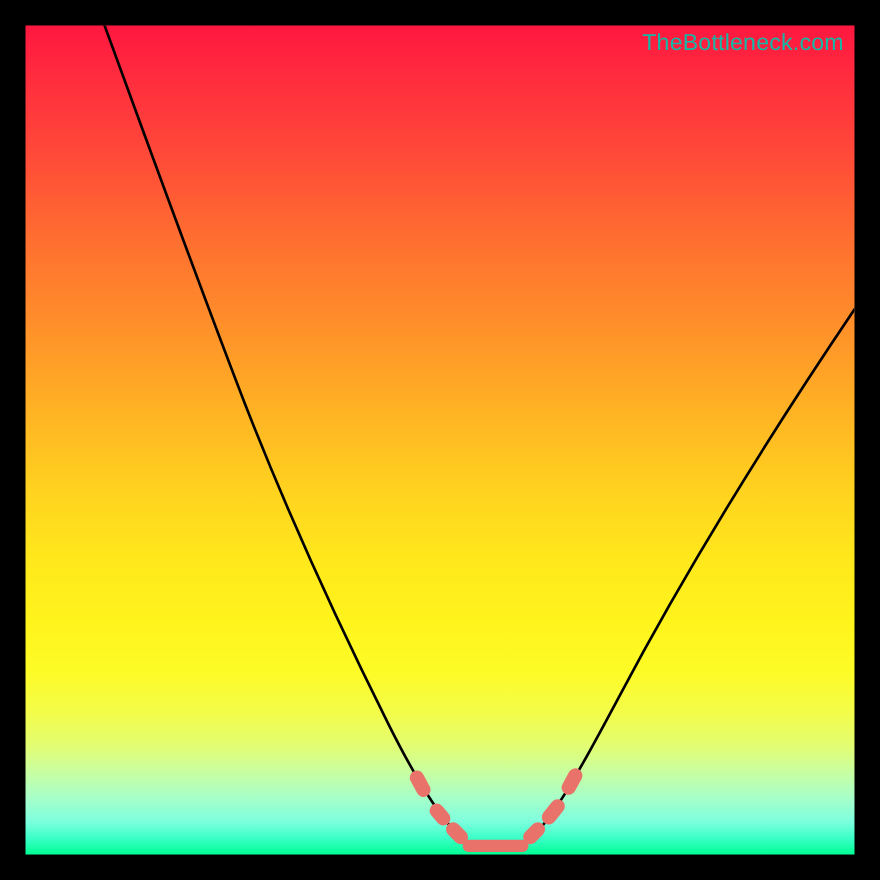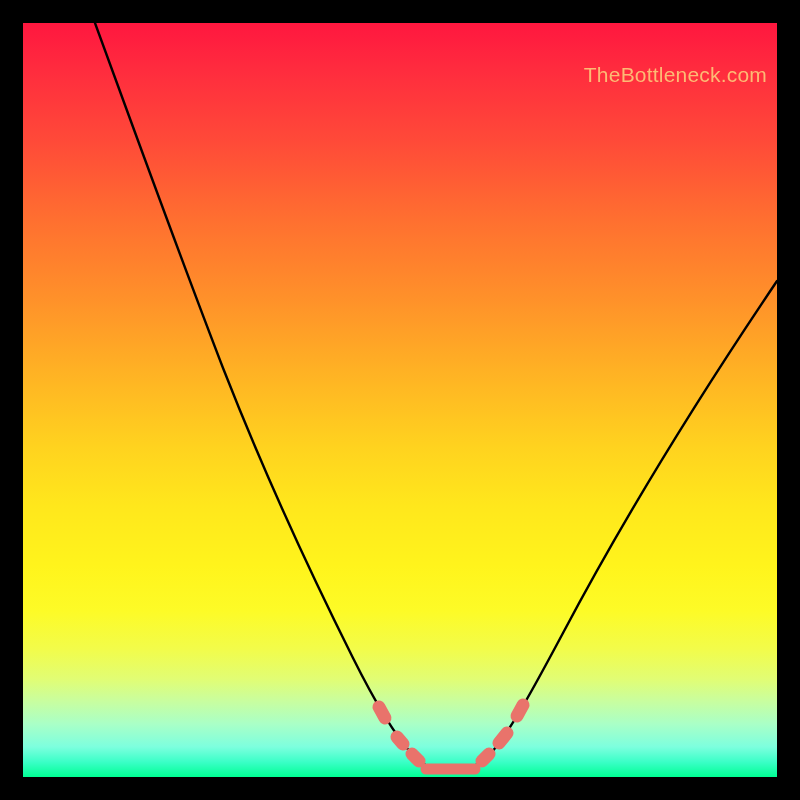--- a/index.html
+++ b/index.html
@@ -45,26 +45,25 @@
       #a9ffc7 93%,
       #7dffde 96%,
       #3bffc7 98%,
       #00ff94 100%
     );
   }
   .watermark {
     position: absolute;
     top: 4px;
     right: 10px;
-    color: #fdba74;
+    color: #14b8a6;
     font-size: 21px;
     font-weight: 500;
     letter-spacing: 0.2px;
     user-select: none;
-    margin-top: 36px;
   }
   svg.curve {
     position: absolute;
     inset: 0;
   }
   .curve path.line {
     fill: none;
     stroke: #000;
     stroke-width: 2.4;
     stroke-linecap: round;

